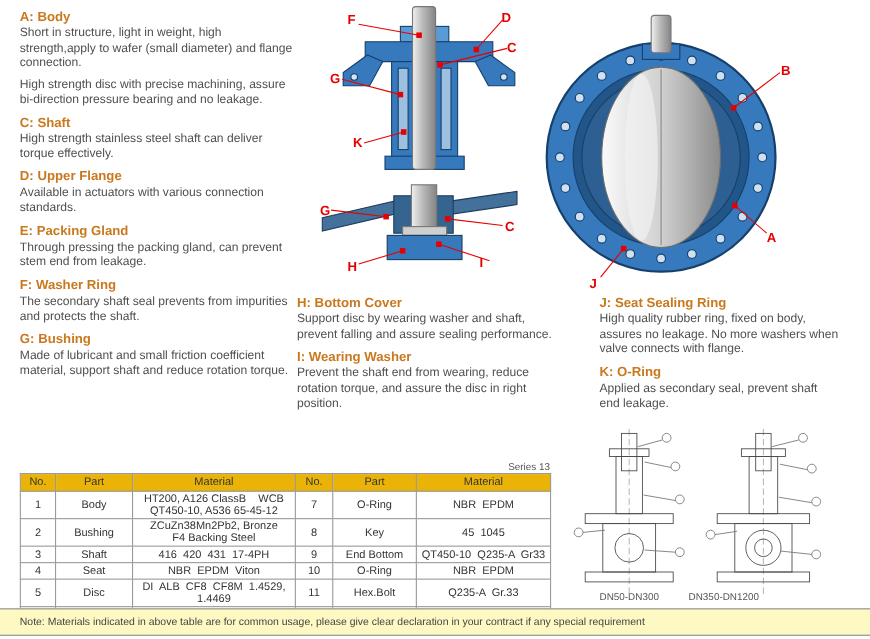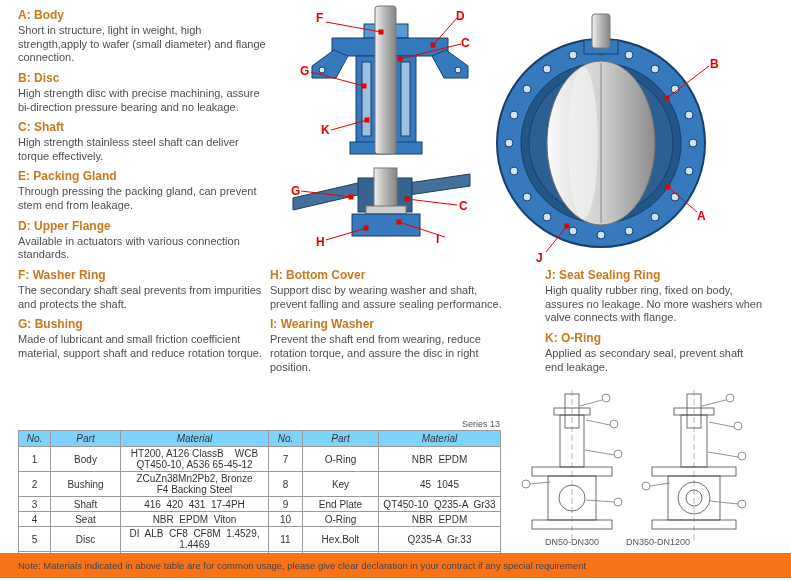--- a/index.html
+++ b/index.html
@@ -21,32 +21,32 @@
 
   .main-title { position:absolute; left:18px; top:386px; z-index:1;
                 font-family:"Liberation Serif", serif; font-size:21px; color:#a03a2a; }
   .series { position:absolute; left:440px; top:419px; width:60px; text-align:right;
             font-size:9px; color:#555; z-index:1; }
 
   .parts-table { position:absolute; left:18px; top:430px; z-index:1;
                  border-collapse:collapse; font-size:10px; color:#333; table-layout:fixed; width:482px; }
   .parts-table th, .parts-table td { border:1px solid #9a9a9a; text-align:center;
                  padding:1px 2px; vertical-align:middle; }
-  .parts-table th { background:#7dd3fc; font-weight:normal; height:16px;font-style:italic; }
+  .parts-table th { background:#eab308; font-weight:normal; height:16px; }
   .parts-table td { height:15px; }
   .parts-table tr.r-tall td { height:25px; }
   .parts-table td.mat { white-space:pre-wrap; }
 
   .caption { position:absolute; z-index:1; font-size:9px; color:#555; text-align:center; }
   .caption-left  { left:528px; top:537px; width:88px; }
   .caption-right { left:612px; top:537px; width:92px; }
 
   .note-bar { position:absolute; left:0; top:553px; width:791px; height:25px; z-index:1;
               border-top:1px solid #8a8a8a; border-bottom:1px solid #8a8a8a;
-              display:flex; align-items:center; padding-left:18px; background:#f97316; }
+              display:flex; align-items:center; padding-left:18px; background:#fef9c3; }
   .note-text { font-size:9.5px; color:#444; }
 </style>
 </head>
 <body>
 
 <div class="page">
 
   <svg class="svg-layer" width="791" height="581" viewBox="0 0 791 581">
     <defs>
       <linearGradient id="stemGrad" x1="0" y1="0" x2="1" y2="0">
@@ -208,34 +208,33 @@
   <span class="co" style="left:710px; top:58px;">B</span>
   <span class="co" style="left:697px; top:210px;">A</span>
   <span class="co" style="left:536px; top:252px;">J</span>
 
   <div class="desc-col desc-col-left">
     <div class="desc">
       <div class="desc-title">A:  Body</div>
       <div class="desc-text">Short in structure, light in weight, high strength,apply to wafer (small diameter) and flange connection.</div>
     </div>
     <div class="desc">
-      <div class="desc-title">B:  Disc</div>
       <div class="desc-text">High strength disc with precise machining, assure bi-direction pressure bearing and no leakage.</div>
     </div>
     <div class="desc">
       <div class="desc-title">C:  Shaft</div>
       <div class="desc-text">High strength stainless steel shaft can deliver torque effectively.</div>
     </div>
     <div class="desc">
+      <div class="desc-title">D:  Upper Flange</div>
+      <div class="desc-text">Available in actuators with various connection standards.</div>
+    </div>
+    <div class="desc">
       <div class="desc-title">E:  Packing Gland</div>
       <div class="desc-text">Through pressing the packing gland, can prevent stem end from leakage.</div>
-    </div>
-    <div class="desc">
-      <div class="desc-title">D:  Upper Flange</div>
-      <div class="desc-text">Available in actuators with various connection standards.</div>
     </div>
     <div class="desc">
       <div class="desc-title">F:  Washer Ring</div>
       <div class="desc-text">The secondary shaft seal prevents from impurities and protects the shaft.</div>
     </div>
     <div class="desc">
       <div class="desc-title">G:  Bushing</div>
       <div class="desc-text">Made of lubricant and small friction coefficient material, support shaft and reduce rotation torque.</div>
     </div>
   </div>
@@ -300,21 +299,21 @@
 F4 Backing Steel</td>
         <td>8</td>
         <td>Key</td>
         <td class="mat">45  1045</td>
       </tr>
       <tr>
         <td>3</td>
         <td>Shaft</td>
         <td class="mat">416  420  431  17-4PH</td>
         <td>9</td>
-        <td>End Plate</td>
+        <td>End Bottom</td>
         <td class="mat">QT450-10  Q235-A  Gr33</td>
       </tr>
       <tr>
         <td>4</td>
         <td>Seat</td>
         <td class="mat">NBR  EPDM  Viton</td>
         <td>10</td>
         <td>O-Ring</td>
         <td class="mat">NBR  EPDM</td>
       </tr>

